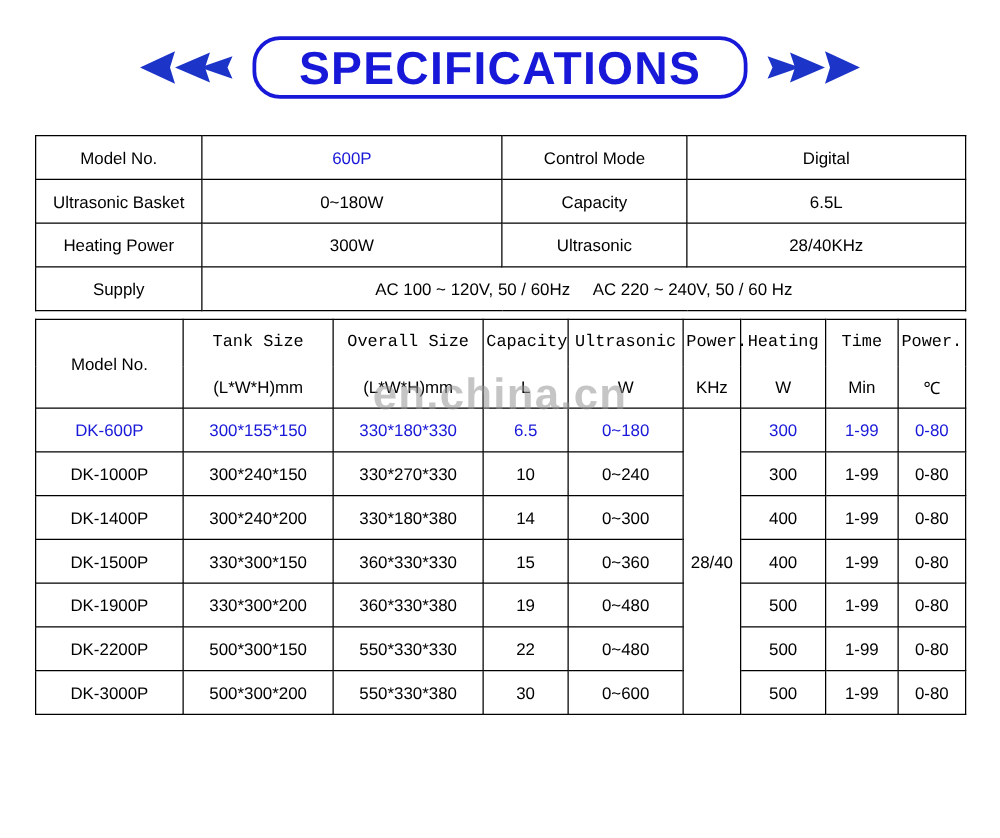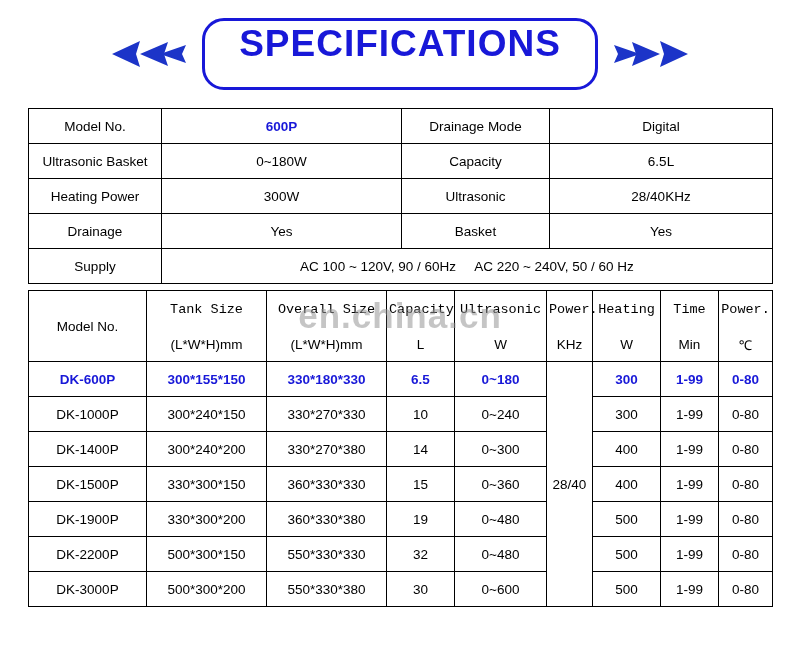--- a/index.html
+++ b/index.html
@@ -26,21 +26,21 @@
   }
   .orn {
     width: 78px;
     height: 46px;
     flex: 0 0 auto;
   }
   .title-box {
     border: 3px solid #1818d8;
     border-radius: 22px;
     background: #ffffff;
-    padding: 4px 34px 24px 34px;
+    padding: 4px 34px 1px 34px;
     display: flex;
     align-items: center;
     justify-content: flex-end;
   }
   .title-text {
     font-size: 37px;
     font-weight: bold;
     letter-spacing: 1px;
     color: #1818d8;
     font-family: "Liberation Sans", sans-serif;
@@ -64,21 +64,21 @@
     font-size: 13.5px;
     font-family: "Liberation Sans", sans-serif;
     padding: 0 2px;
     background: transparent;
   }
 
   
   #spec-table td { height: 34px; }
 
   .bold-blue {
-    font-weight: bold;
+    font-weight: normal;
     color: #1818d8;
   }
 
   
   .gap { height: 6px; }
   #model-table td { height: 34px; }
   #model-table td.hdr1 { height: 37px; font-family: Liberation Mono, monospace; }
   #model-table td.hdr2 { height: 33px; }
 
   .nb-top { border-top: 0 !important; }
@@ -134,45 +134,39 @@
     <colgroup>
       <col style="width:133px">
       <col style="width:240px">
       <col style="width:148px">
       <col style="width:223px">
     </colgroup>
     <tbody>
       <tr>
         <td>Model No.</td>
         <td class="bold-blue">600P</td>
-        <td>Drainage Mode</td>
+        <td>Control Mode</td>
         <td>Digital</td>
       </tr>
       <tr>
         <td>Ultrasonic Basket</td>
         <td>0~180W</td>
         <td>Capacity</td>
         <td>6.5L</td>
       </tr>
       <tr>
         <td>Heating Power</td>
         <td>300W</td>
         <td>Ultrasonic</td>
         <td>28/40KHz</td>
       </tr>
       <tr>
-        <td>Drainage</td>
-        <td>Yes</td>
-        <td>Basket</td>
-        <td>Yes</td>
-      </tr>
-      <tr>
         <td>Supply</td>
         <td colspan="3">
-          <span>AC 100 ~ 120V, 90 / 60Hz</span>
+          <span>AC 100 ~ 120V, 50 / 60Hz</span>
           &nbsp;&nbsp;&nbsp;
           <span>AC 220 ~ 240V, 50 / 60 Hz</span>
         </td>
       </tr>
     </tbody>
   </table>
 </div>
 
 <div class="gap"></div>
 
@@ -233,21 +227,21 @@
         <td>10</td>
         <td>0~240</td>
         <td>300</td>
         <td>1-99</td>
         <td>0-80</td>
       </tr>
 
       <tr>
         <td>DK-1400P</td>
         <td>300*240*200</td>
-        <td>330*270*380</td>
+        <td>330*180*380</td>
         <td>14</td>
         <td>0~300</td>
         <td>400</td>
         <td>1-99</td>
         <td>0-80</td>
       </tr>
 
       <tr>
         <td>DK-1500P</td>
         <td>330*300*150</td>
@@ -267,21 +261,21 @@
         <td>0~480</td>
         <td>500</td>
         <td>1-99</td>
         <td>0-80</td>
       </tr>
 
       <tr>
         <td>DK-2200P</td>
         <td>500*300*150</td>
         <td>550*330*330</td>
-        <td>32</td>
+        <td>22</td>
         <td>0~480</td>
         <td>500</td>
         <td>1-99</td>
         <td>0-80</td>
       </tr>
 
       <tr>
         <td>DK-3000P</td>
         <td>500*300*200</td>
         <td>550*330*380</td>

